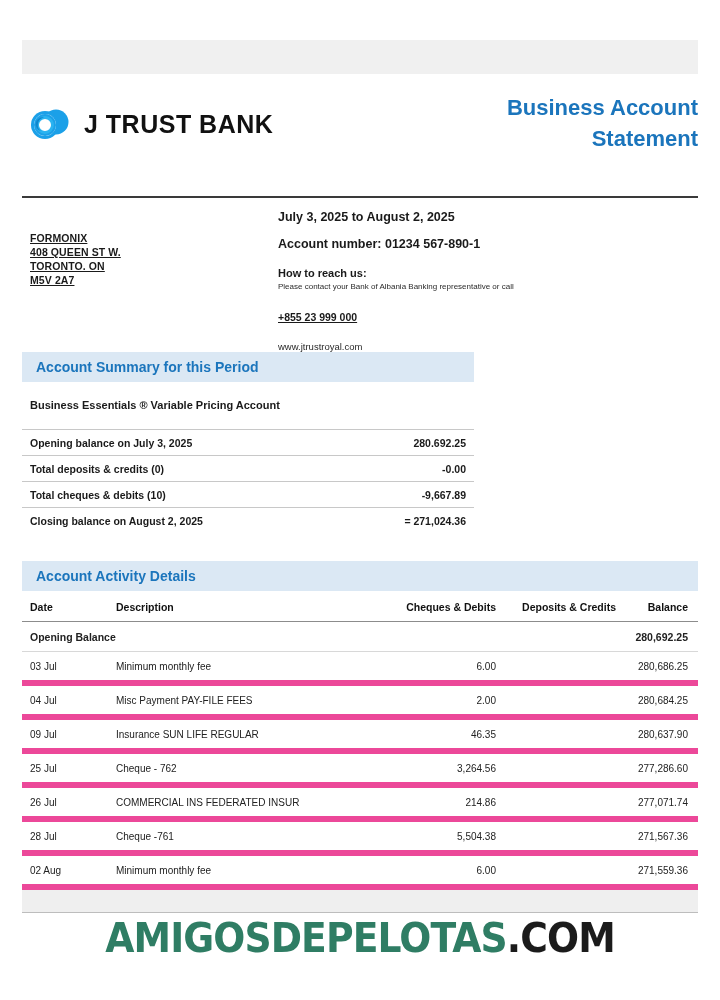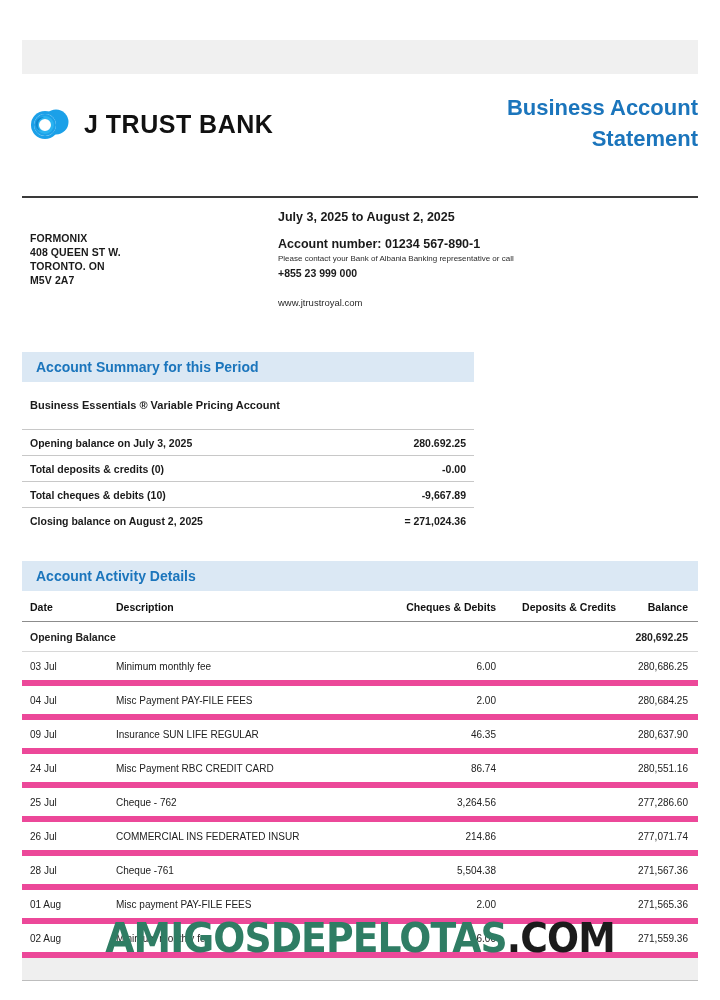--- a/index.html
+++ b/index.html
@@ -90,20 +90,21 @@
     margin-top: 10px;
     height: 116px;
   }
   .addr {
     font-size: 10.5px;
     font-weight: bold;
     line-height: 1.33;
     padding-top: 24px;
     padding-left: 8px;
     letter-spacing: 0.1px;
+    text-decoration: underline;
   }
   .contact {
     text-align: left;
     width: 420px;
   }
   .period {
     font-size: 12.5px;
     font-weight: bold;
     margin-top: 2px;
   }
@@ -118,21 +119,22 @@
     margin-top: 16px;
   }
   .reach-sub {
     font-size: 8px;
     margin-top: 3px;
     color: #2b2b2b;
   }
   .phone {
     font-size: 10.5px;
     font-weight: bold;
-    margin-top: 4px;
+    margin-top: 20px;
+    text-decoration: underline;
   }
   .web {
     font-size: 9.5px;
     margin-top: 18px;
     color: #2b2b2b;
   }
 
   
   .bar {
     background: #dbe8f4;
@@ -260,20 +262,21 @@
       <div class="addr">
         <div>FORMONIX</div>
         <div>408 QUEEN ST W.</div>
         <div>TORONTO. ON</div>
         <div>M5V 2A7</div>
       </div>
 
       <div class="contact">
         <div class="period">July 3, 2025 to August 2, 2025</div>
         <div class="acct-no">Account number: 01234 567-890-1</div>
+        <div class="reach">How to reach us:</div>
         <div class="reach-sub">Please contact your Bank of Albania Banking representative or call</div>
         <div class="phone">+855 23 999 000</div>
         <div class="web">www.jtrustroyal.com</div>
       </div>
     </div>
 
     <div class="bar bar-summary">Account Summary for this Period</div>
 
     <div class="acct-type">Business Essentials ® Variable Pricing Account</div>
 
@@ -340,27 +343,20 @@
           <td class="num">280,684.25</td>
         </tr>
         <tr>
           <td>09 Jul</td>
           <td>Insurance SUN LIFE REGULAR</td>
           <td class="num">46.35</td>
           <td class="num"></td>
           <td class="num">280,637.90</td>
         </tr>
         <tr>
-          <td>24 Jul</td>
-          <td>Misc Payment RBC CREDIT CARD</td>
-          <td class="num">86.74</td>
-          <td class="num"></td>
-          <td class="num">280,551.16</td>
-        </tr>
-        <tr>
           <td>25 Jul</td>
           <td>Cheque - 762</td>
           <td class="num">3,264.56</td>
           <td class="num"></td>
           <td class="num">277,286.60</td>
         </tr>
         <tr>
           <td>26 Jul</td>
           <td>COMMERCIAL INS FEDERATED INSUR</td>
           <td class="num">214.86</td>
@@ -368,27 +364,20 @@
           <td class="num">277,071.74</td>
         </tr>
         <tr>
           <td>28 Jul</td>
           <td>Cheque -761</td>
           <td class="num">5,504.38</td>
           <td class="num"></td>
           <td class="num">271,567.36</td>
         </tr>
         <tr>
-          <td>01 Aug</td>
-          <td>Misc payment PAY-FILE FEES</td>
-          <td class="num">2.00</td>
-          <td class="num"></td>
-          <td class="num">271,565.36</td>
-        </tr>
-        <tr>
           <td>02 Aug</td>
           <td>Minimum monthly fee</td>
           <td class="num">6.00</td>
           <td class="num"></td>
           <td class="num">271,559.36</td>
         </tr>
 
         <tr class="tail">
           <td colspan="5"></td>
         </tr>

